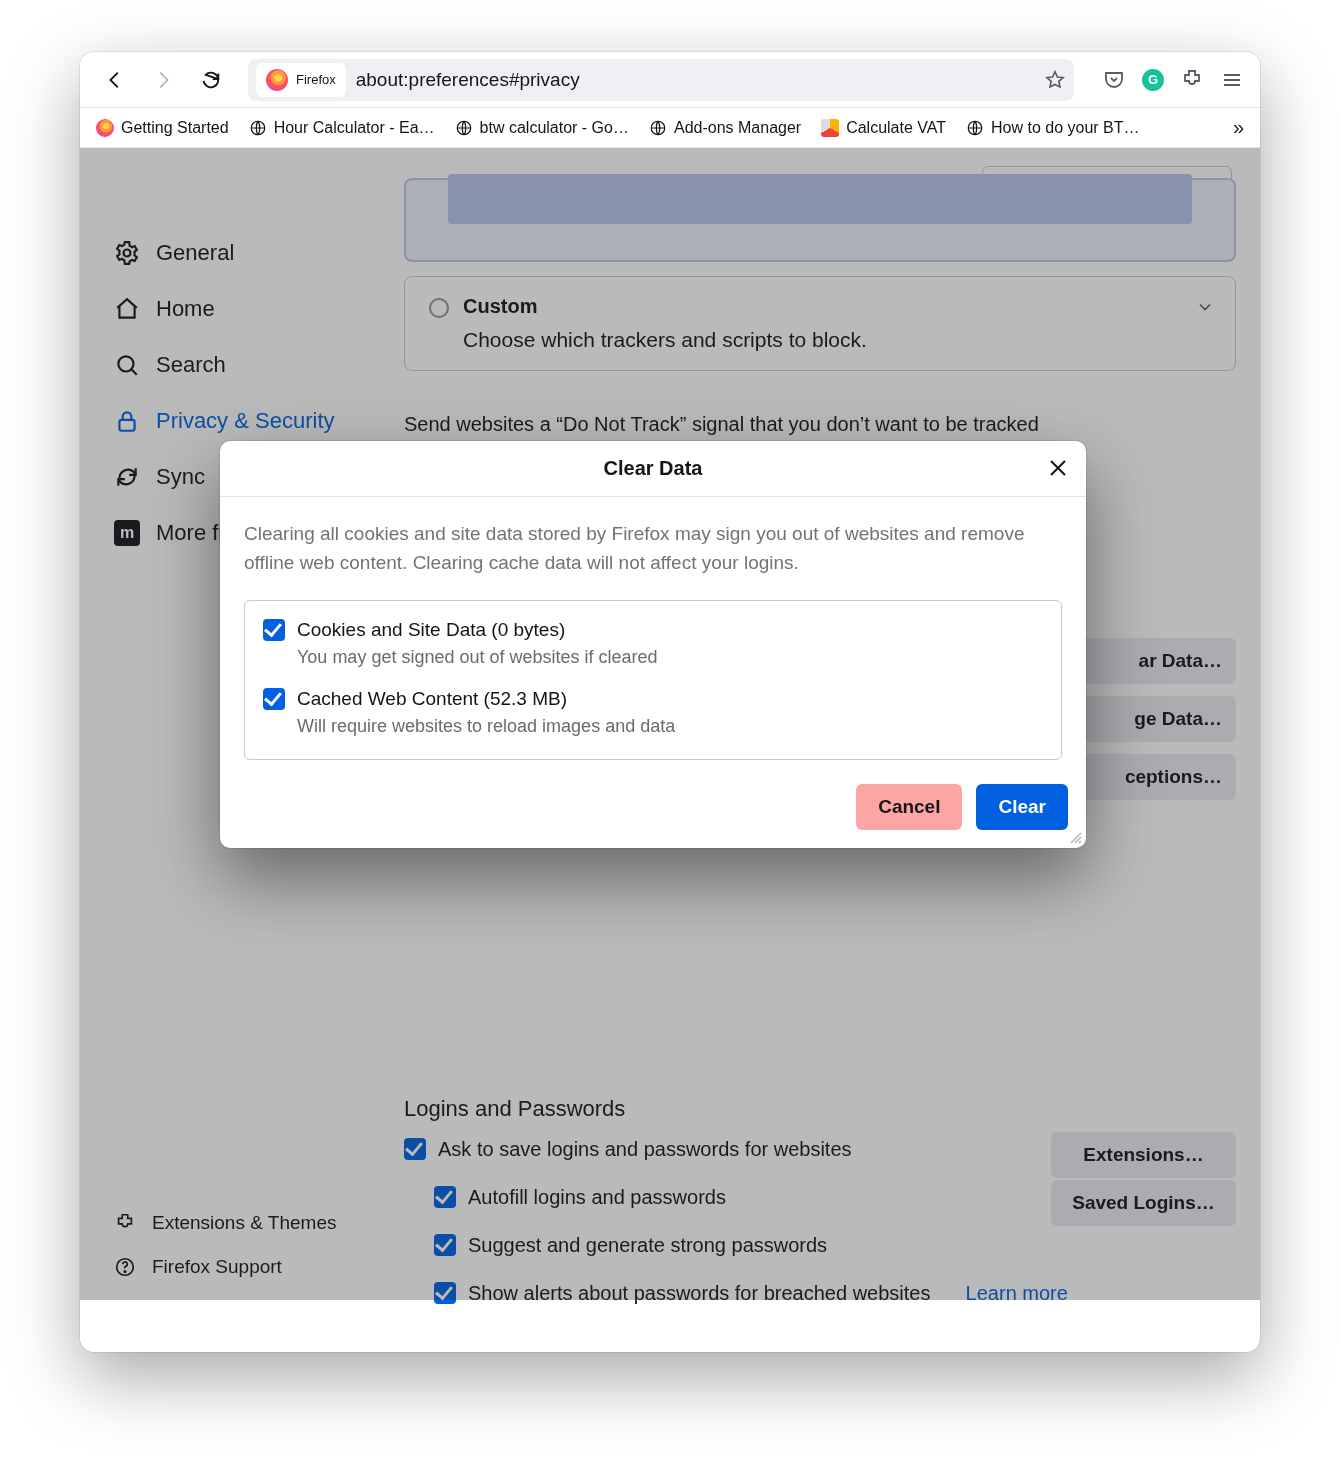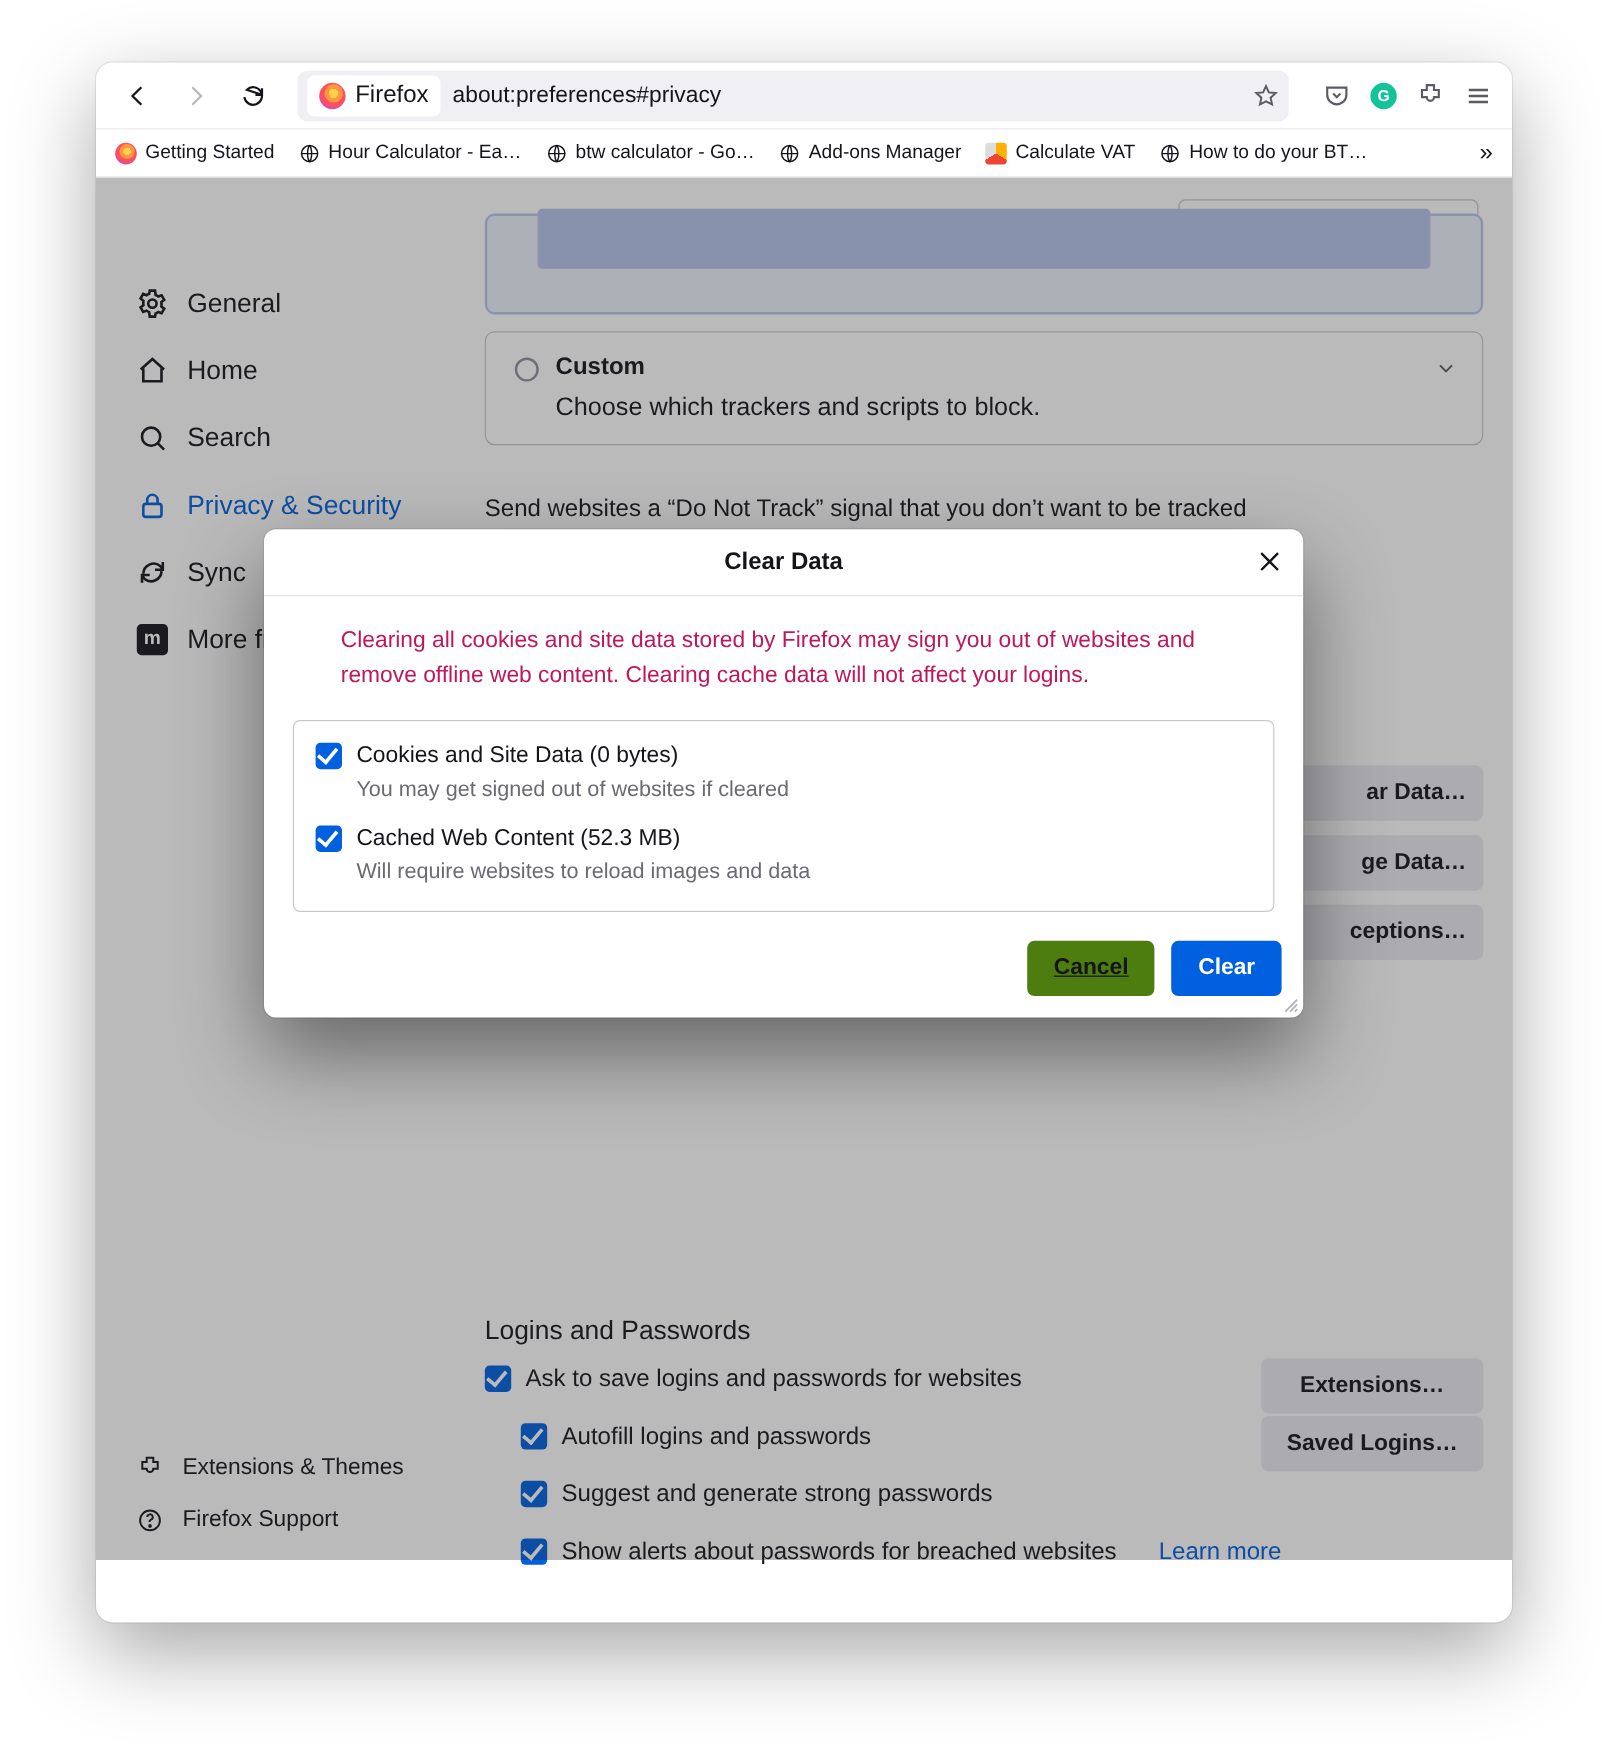--- a/index.html
+++ b/index.html
@@ -32,21 +32,21 @@
   
   .urlrow { height: 56px; display: flex; align-items: center; gap: 10px; padding: 0 16px; border-bottom: 1px solid #e3e3e8; }
   .nav-icon { width: 38px; height: 38px; display: flex; align-items: center; justify-content: center; color: #333; border-radius: 6px; }
   .nav-icon.dim { color: #b6b6bf; }
   .urlbar {
     flex: 1; height: 42px; display: flex; align-items: center; gap: 10px; padding: 0 8px;
     background: #f0f0f4; border-radius: 8px; margin: 0 8px;
   }
   .identity { display: flex; align-items: center; gap: 8px; background: #fff; border-radius: 6px; padding: 4px 10px; height: 34px; }
   .fx-logo { width: 22px; height: 22px; border-radius: 50%; background: radial-gradient(circle at 55% 40%, #ffd24a 22%, #ff9640 22% 40%, #ff4f5e 45% 60%, #c846d6 75%, #592acb 100%); }
-  .identity-name { font-size: 20px; color: #15141a; }
+  .identity-name { font-size: 13px; color: #15141a; }
   .url-text { font-size: 19px; color: #15141a; }
   .star { margin-left: auto; }
   .righticons { display: flex; align-items: center; gap: 16px; padding-left: 10px; }
   .righticons .ic { width: 24px; height: 24px; color: #5b5b66; }
   .grammarly { width: 22px; height: 22px; border-radius: 50%; background: #15c39a; position: relative; }
   .grammarly::after { content: "G"; position: absolute; inset: 0; color: #fff; font-weight: 700; font-size: 13px; display: flex; align-items: center; justify-content: center; }
 
   
   .bookbar { height: 40px; display: flex; align-items: center; gap: 20px; padding: 0 16px; border-bottom: 1px solid #e3e3e8; background: #fff; }
   .bm { display: flex; align-items: center; gap: 7px; font-size: 16px; color: #15141a; }
@@ -101,29 +101,29 @@
 
   
   .dialog {
     position: absolute; left: 140px; top: 389px; width: 866px; background: #fff; border-radius: 10px;
     box-shadow: 0 30px 70px rgba(0,0,0,0.45), 0 0 0 1px rgba(0,0,0,0.08); z-index: 10;
   }
   .d-head { display: flex; align-items: center; justify-content: center; height: 56px; border-bottom: 1px solid #e3e3e8; position: relative; }
   .d-title { font-size: 20px; font-weight: 700; color: #15141a; }
   .d-close { position: absolute; right: 16px; top: 15px; width: 24px; height: 24px; color: #15141a; }
   .d-body { padding: 22px 24px 10px; }
-  .d-desc { font-size: 19px; color: #be185d; line-height: 1.55; margin-left: 40px; }
+  .d-desc { font-size: 19px; color: #737373; line-height: 1.55; }
   .d-box { border: 1px solid #c8c8cf; border-radius: 6px; margin-top: 22px; padding: 18px; }
   .d-opt { display: flex; gap: 12px; margin-bottom: 20px; }
   .d-opt:last-child { margin-bottom: 4px; }
   .d-opt .lbl { font-size: 19px; color: #15141a; }
   .d-opt .sub { font-size: 18px; color: #6a6a72; margin-top: 6px; }
   .d-actions { display: flex; justify-content: flex-end; gap: 14px; padding: 14px 18px 18px; }
   .btn { height: 46px; padding: 0 22px; border-radius: 6px; font-size: 19px; font-weight: 600; display: flex; align-items: center; border: none; }
-  .btn-default { background: #4d7c0f; color: #15141a; text-decoration: underline; }
+  .btn-default { background: #fca5a5; color: #15141a; }
   .btn-primary { background: #0060df; color: #fff; }
   .resize { position: absolute; right: 4px; bottom: 4px; width: 14px; height: 14px; }
 
   svg { display: block; }
 </style>
 </head>
 <body>
 
 <div class="stage">
   <div class="window">

